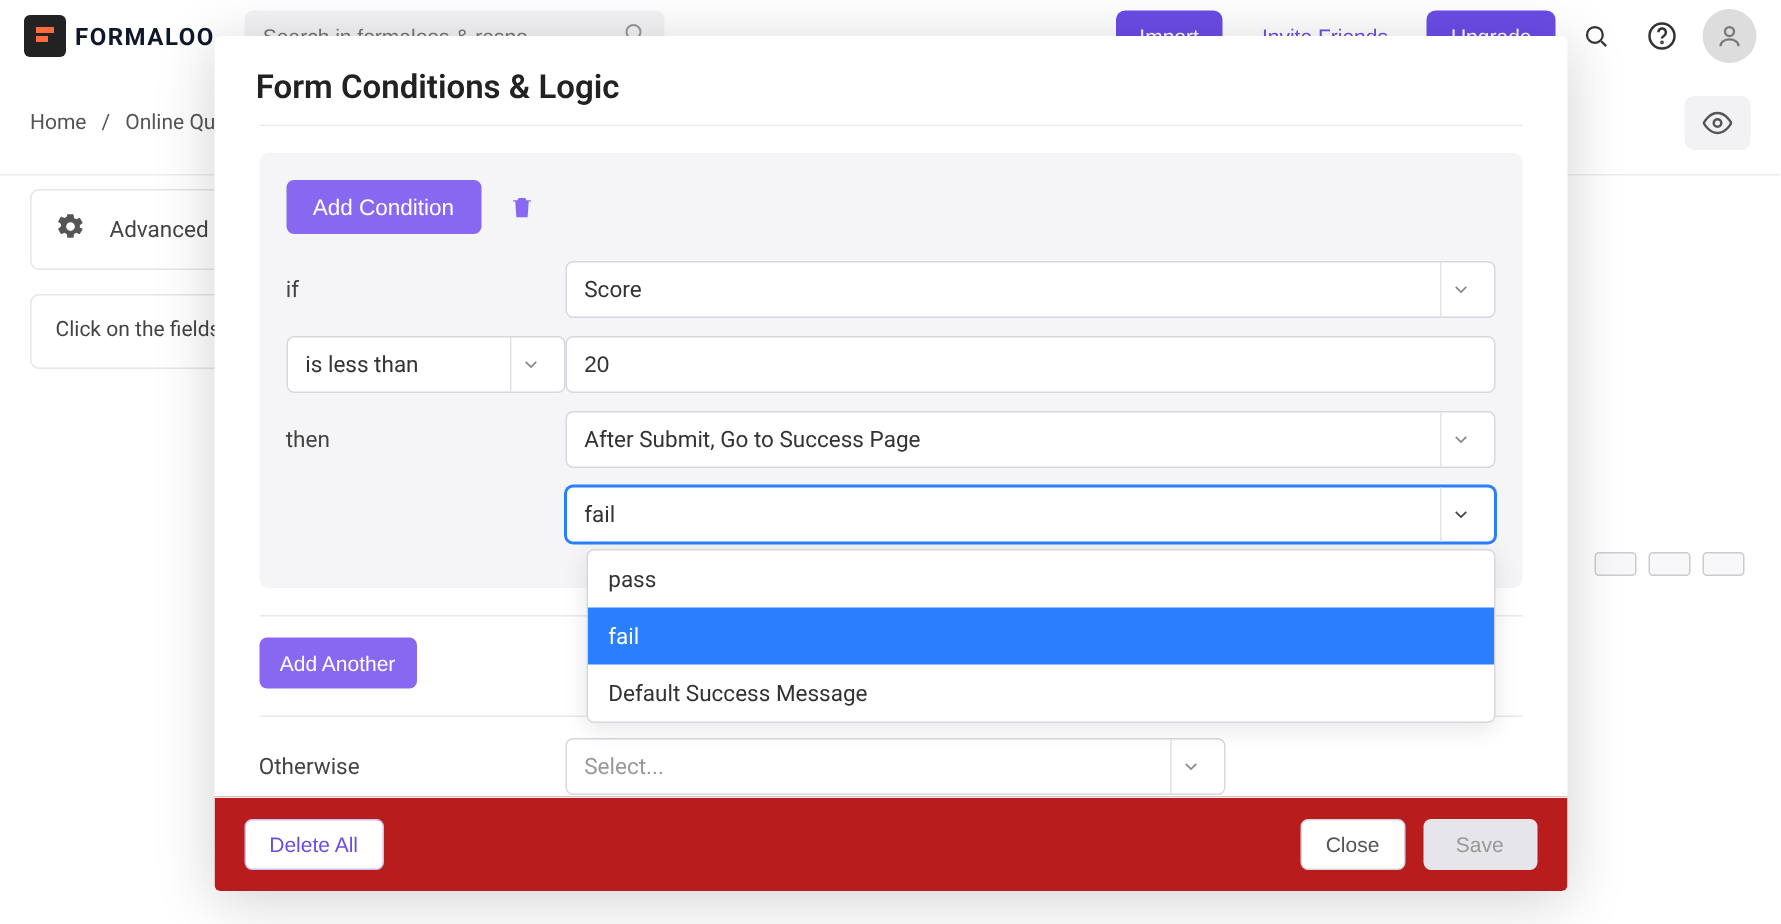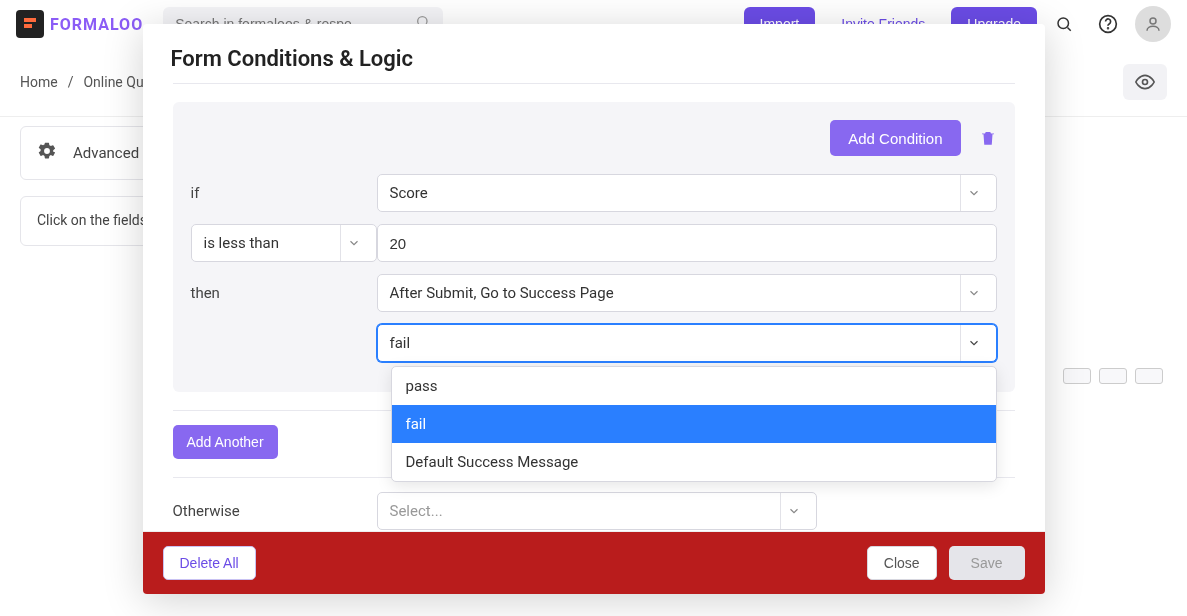--- a/index.html
+++ b/index.html
@@ -20,21 +20,21 @@
     padding: 0 16px;
     background: #fff;
   }
   .logo {
     display: flex;
     align-items: center;
     gap: 6px;
     font-weight: 700;
     letter-spacing: 1px;
     font-size: 16px;
-    color: #8b5cf6;
+    color: #0f172a;
   }
   .logo-mark {
     width: 28px; height: 28px;
     background: #222;
     border-radius: 4px;
     display: flex;
     align-items: center;
     justify-content: center;
   }
   .search-box {
@@ -170,21 +170,21 @@
     position: relative;
   }
   .rule-box {
     background: #f5f5f8;
     border-radius: 6px;
     padding: 18px;
     margin: 18px 14px 0;
   }
   .rule-top {
     display: flex;
-    justify-content: flex-end;
+    justify-content: flex-start;
     align-items: center;
     gap: 18px;
     margin-bottom: 18px;
   }
   .btn-purple {
     background: #8868f0;
     color: #fff;
     border: none;
     border-radius: 5px;
     height: 36px;

